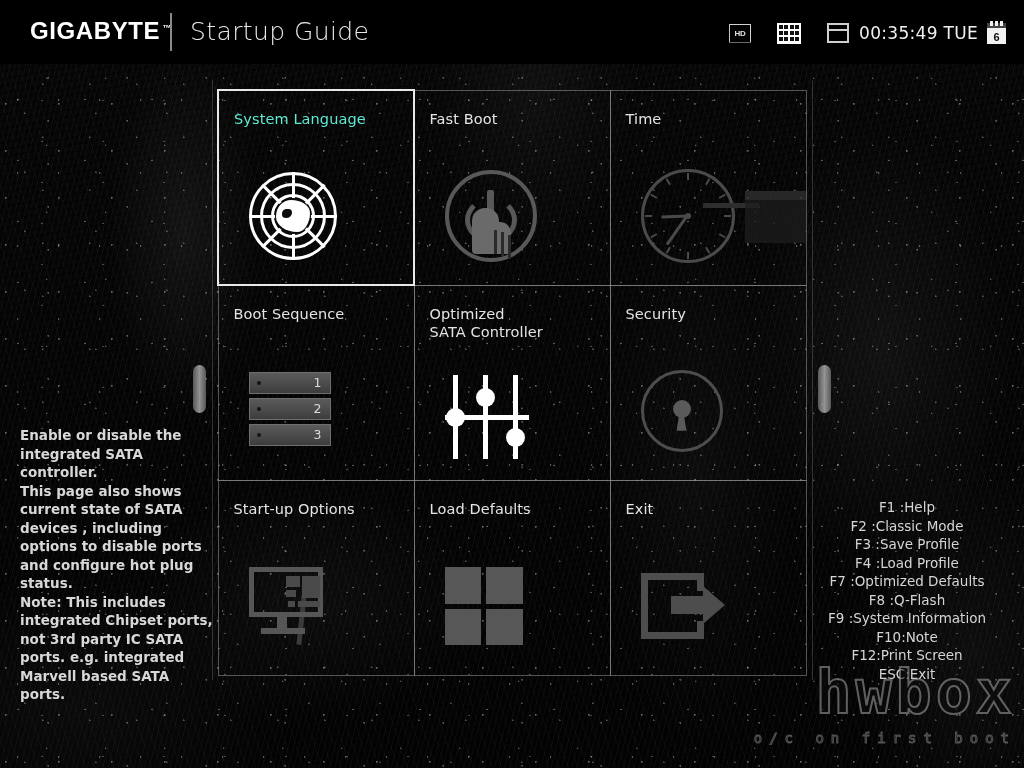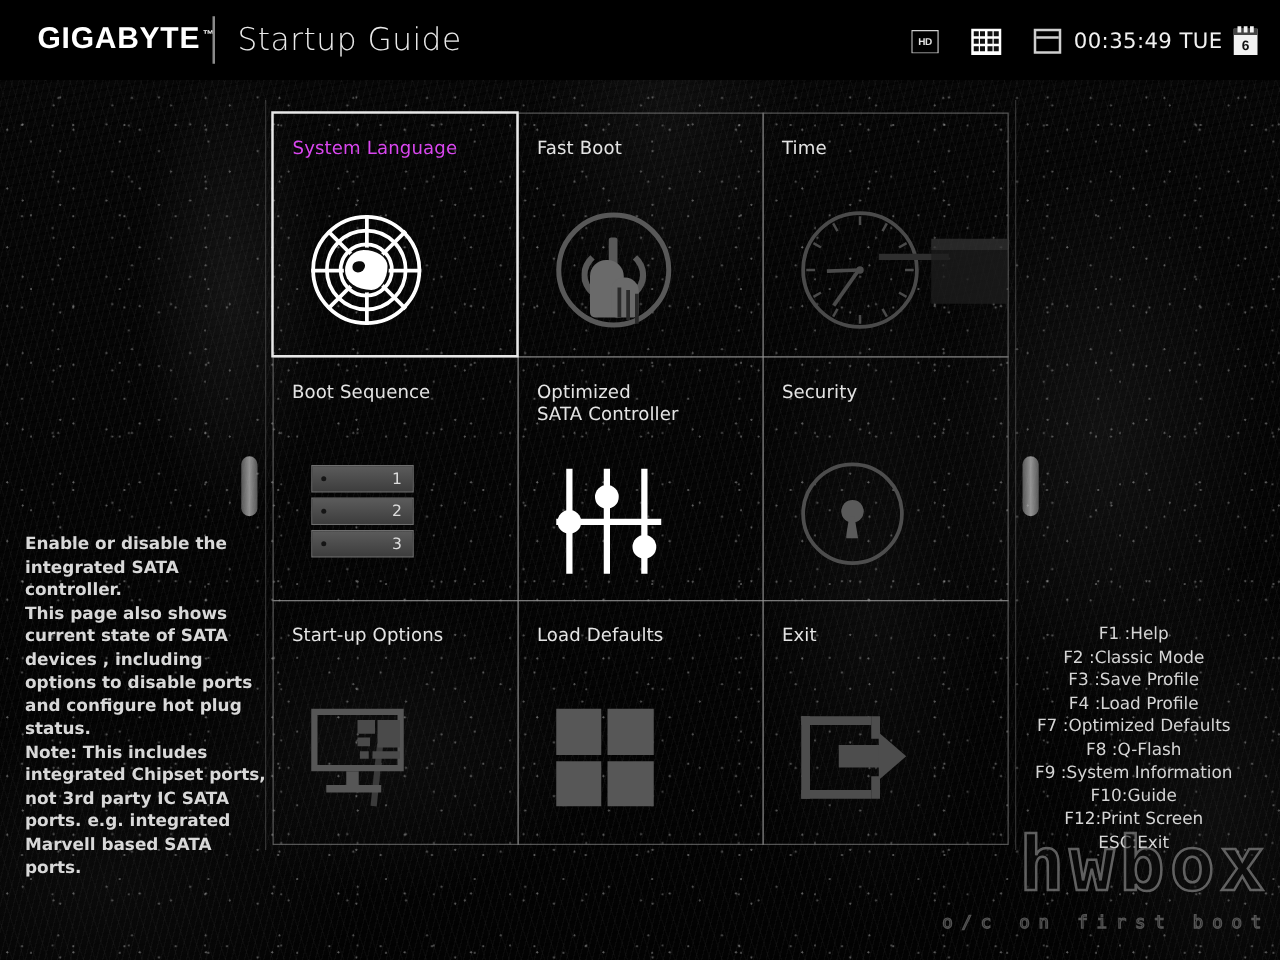--- a/index.html
+++ b/index.html
@@ -170,21 +170,21 @@
   }
   .tile-label {
     color:#e4e4e4;
     font-size:14.5px;
     line-height:18px;
     font-weight:400;
     letter-spacing:.1px;
     position:relative; z-index:3;
     font-family:"DejaVu Sans", sans-serif;
   }
-  .tile.selected .tile-label { color:#d946ef; }
+  .tile.selected .tile-label { color:#5eead4; }
   .tile-icon {
     position:absolute;
     left:0; right:0; top:60px;
     height:130px;
     display:flex; align-items:center; justify-content:center;
     z-index:2;
   }
   .tile-icon.left-ico { justify-content:flex-start; padding-left:30px; }
 
   
@@ -625,21 +625,21 @@
   </div>
 
   <div id="fkeys">
     <div>F1 :Help</div>
     <div>F2 :Classic Mode</div>
     <div>F3 :Save Profile</div>
     <div>F4 :Load Profile</div>
     <div>F7 :Optimized Defaults</div>
     <div>F8 :Q-Flash</div>
     <div>F9 :System Information</div>
-    <div>F10:Guide</div>
+    <div>F10:Note</div>
     <div>F12:Print Screen</div>
     <div>ESC:Exit</div>
   </div>
 
   <div id="watermark">
     <div id="wm-main">hwbox</div>
     <div id="wm-sub">o/c on first boot</div>
   </div>
 
 </div>

